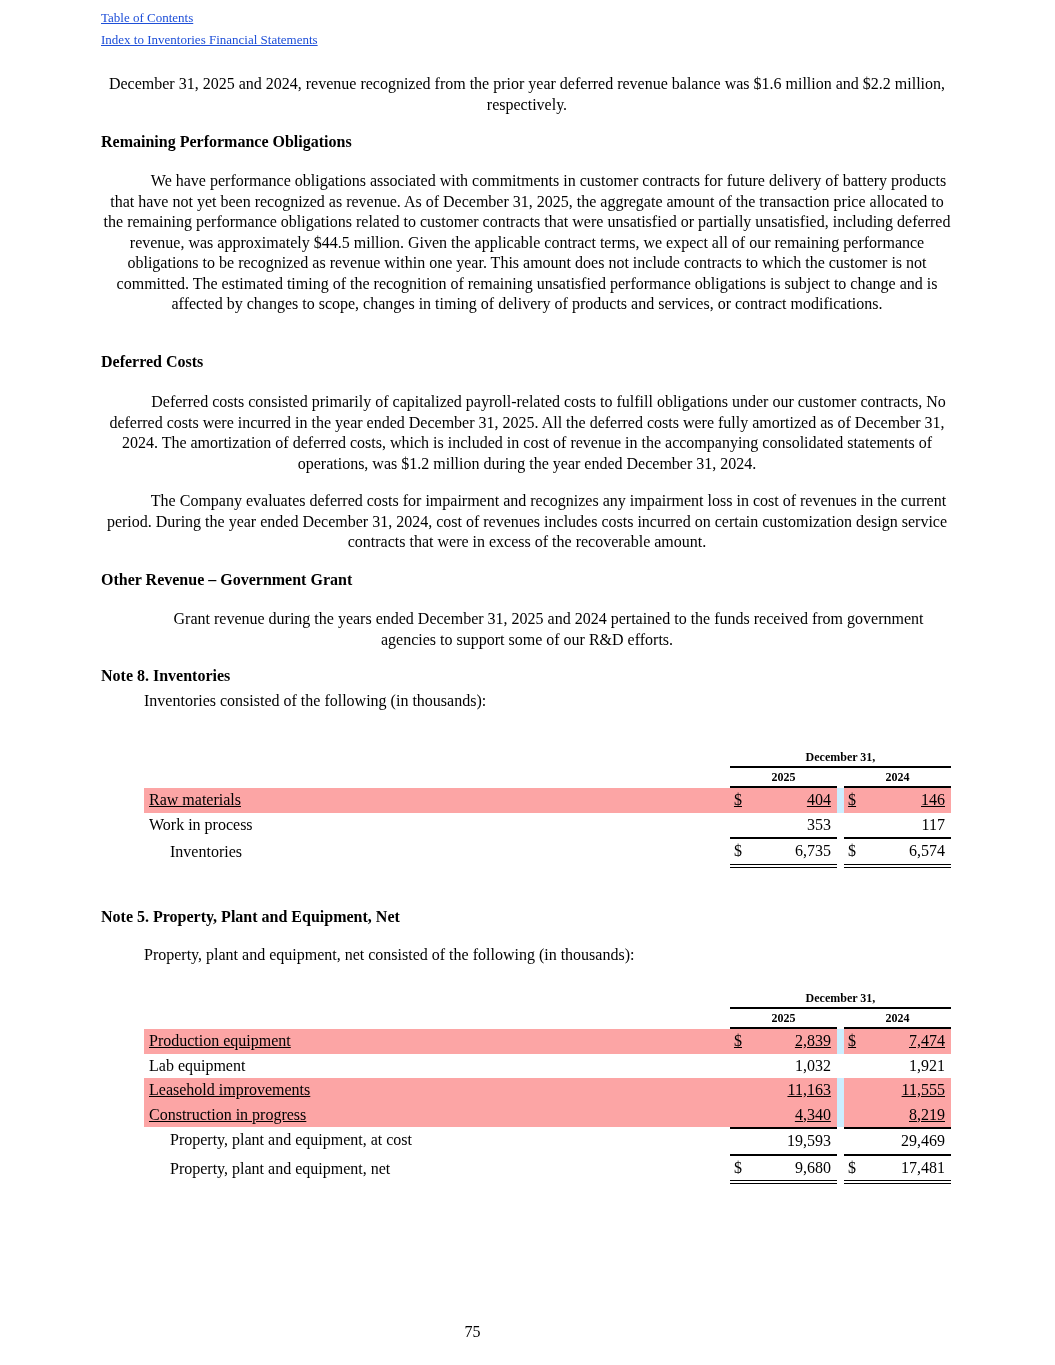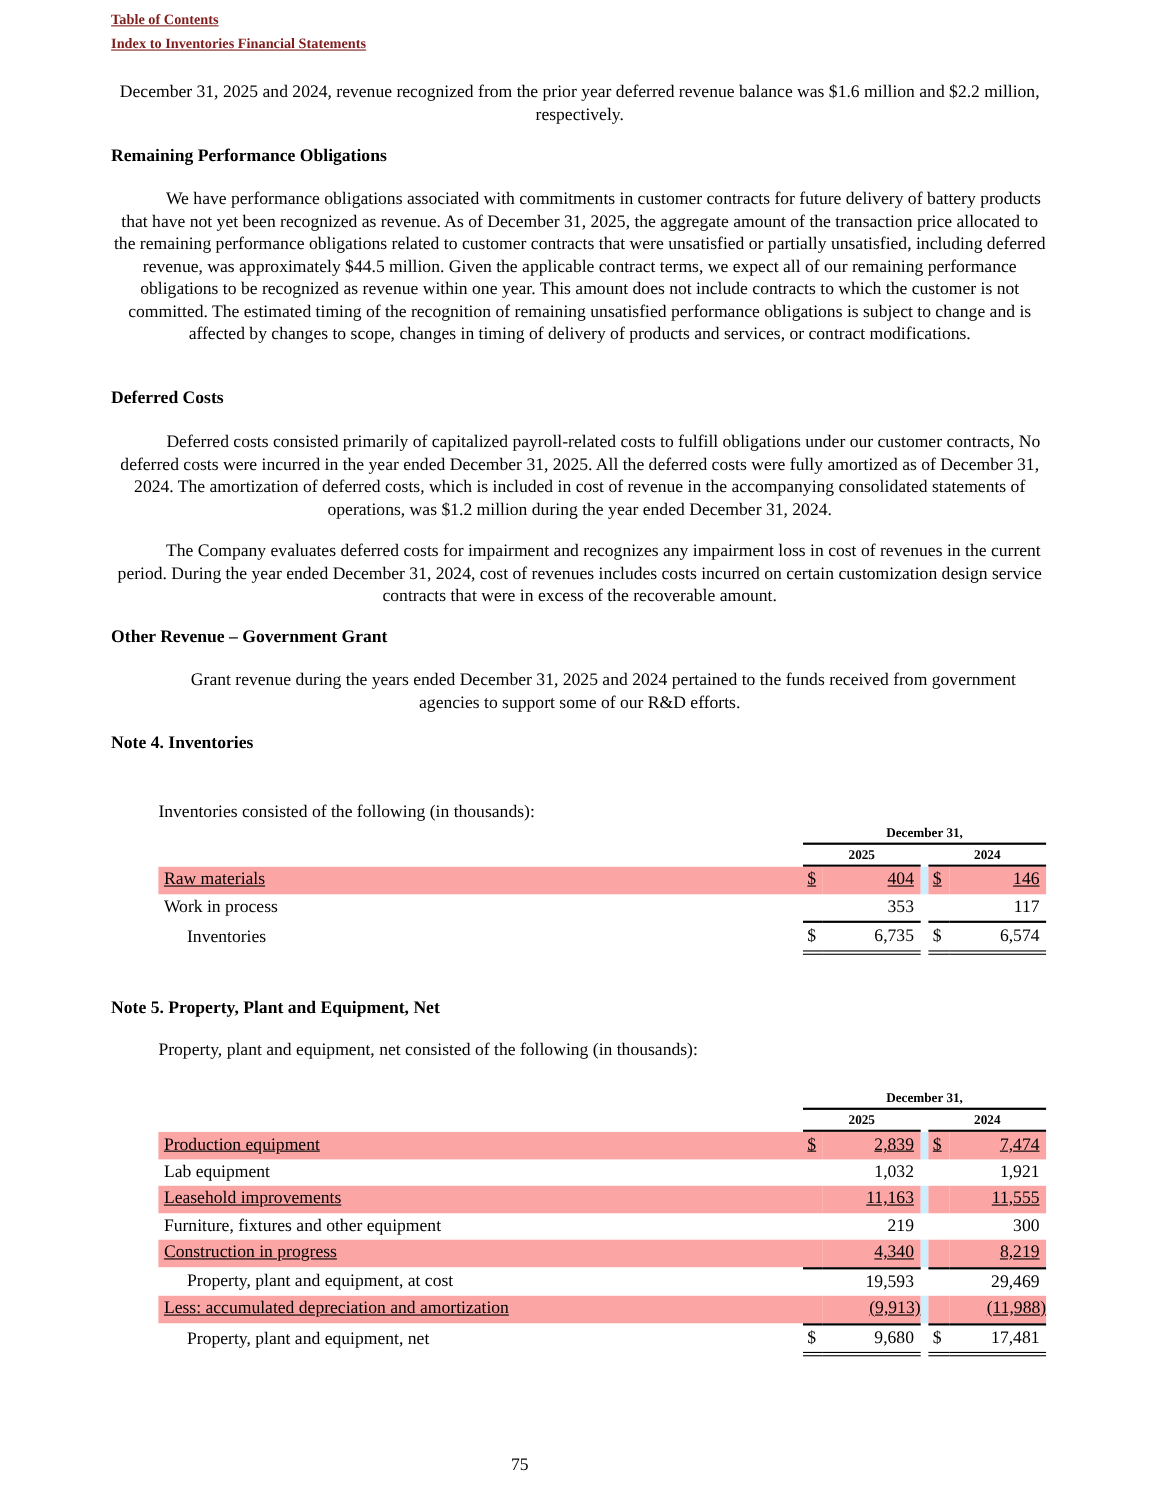--- a/index.html
+++ b/index.html
@@ -1,18 +1,18 @@
 <!DOCTYPE html>
 <html><head>
 <meta charset="utf-8">
 <style>
   html, body { margin: 0; padding: 0; background: #ffffff; }
   body { width: 1055px; height: 1365px; position: relative; overflow: hidden;
          font-family: "Liberation Serif", "DejaVu Serif", serif; color: #000; }
-  .nav-link { position: absolute; left: 101px; font-size: 13px; color: #7f1d1d; text-decoration: underline; cursor: pointer; font-weight: bold; }
+  .nav-link { position: absolute; left: 101px; font-size: 13px; color: #1d4ed8; text-decoration: underline; cursor: pointer; }
   .para { position: absolute; left: 101px; width: 852px; font-size: 16px; line-height: 20.5px; margin: 0; text-align: center; }
   .para.indent { text-indent: 43px; }
   .heading { position: absolute; left: 101px; font-size: 16px; font-weight: bold; margin: 0; }
   .intro { position: absolute; left: 144px; font-size: 16px; margin: 0; }
 
   table.fin { position: absolute; left: 144px; width: 807px; border-collapse: separate; border-spacing: 0; font-size: 16px; }
   table.fin td { padding: 0; height: 24.5px; line-height: 24.5px; white-space: nowrap; }
   table.fin tr.hl td.c { background: #fca5a5; text-decoration: underline; }
   table.fin td.label { padding-left: 5px; }
   table.fin td.label.sub { padding-left: 26px; }
@@ -36,22 +36,22 @@
 <p class="heading" style="top:133px;">Remaining Performance Obligations</p>
 <p class="para indent" style="top:171px;">We have performance obligations associated with commitments in customer contracts for future delivery of battery products that have not yet been recognized as revenue. As of December 31, 2025, the aggregate amount of the transaction price allocated to the remaining performance obligations related to customer contracts that were unsatisfied or partially unsatisfied, including deferred revenue, was approximately $44.5 million. Given the applicable contract terms, we expect all of our remaining performance obligations to be recognized as revenue within one year. This amount does not include contracts to which the customer is not committed. The estimated timing of the recognition of remaining unsatisfied performance obligations is subject to change and is affected by changes to scope, changes in timing of delivery of products and services, or contract modifications.</p>
 
 <p class="heading" style="top:353px;">Deferred Costs</p>
 <p class="para indent" style="top:392px;">Deferred costs consisted primarily of capitalized payroll-related costs to fulfill obligations under our customer contracts, No deferred costs were incurred in the year ended December 31, 2025. All the deferred costs were fully amortized as of December 31, 2024.  The amortization of deferred costs, which is included in cost of revenue in the accompanying consolidated statements of operations, was $1.2 million during the year ended December 31, 2024.</p>
 <p class="para indent" style="top:491px;">The Company evaluates deferred costs for impairment and recognizes any impairment loss in cost of revenues in the current period. During the year ended December 31, 2024, cost of revenues includes costs incurred on certain customization design service contracts that were in excess of the recoverable amount.</p>
 
 <p class="heading" style="top:571px;">Other Revenue – Government Grant</p>
 <p class="para indent" style="top:609px;">Grant revenue during the years ended December 31, 2025 and 2024 pertained to the funds received from government agencies to support some of our R&amp;D efforts.</p>
 
-<p class="heading" style="top:667px;">Note 4.  Inventories</p>
-<p class="intro" style="top:730px;">Inventories consisted of the following (in thousands):</p>
+<p class="heading" style="top:667px;">Note 8.  Inventories</p>
+<p class="intro" style="top:692px;">Inventories consisted of the following (in thousands):</p>
 
 <table class="fin" style="top:748px;">
   <tbody>
       <tr class="hdr">
     <td style="width:570px;"></td>
     <td colspan="5" style="border-bottom:2px solid #000;">December 31,</td>
   </tr>
   <tr class="hdr">
     <td></td>
     <td colspan="2" class="" style="border-bottom:2px solid #000;">2025</td>
@@ -117,52 +117,36 @@
     <td class="val">1,921</td>
   </tr>
   <tr class="hl">
     <td class="c label">Leasehold improvements</td>
     <td class="c dol"></td>
     <td class="c val">11,163</td>
     <td class="gap hlgap"></td>
     <td class="c dol"></td>
     <td class="c val">11,555</td>
   </tr>
-  <tr>
-    <td class="label">Furniture, fixtures and other equipment</td>
-    <td class="dol"></td>
-    <td class="val">219</td>
-    <td class="gap"></td>
-    <td class="dol"></td>
-    <td class="val">300</td>
-  </tr>
   <tr class="hl">
     <td class="c label">Construction in progress</td>
     <td class="c dol"></td>
     <td class="c val">4,340</td>
     <td class="gap hlgap"></td>
     <td class="c dol"></td>
     <td class="c val">8,219</td>
   </tr>
   <tr>
     <td class="label sub">Property, plant and equipment, at cost</td>
     <td class="dol bt"></td>
     <td class="val bt">19,593</td>
     <td class="gap"></td>
     <td class="dol bt"></td>
     <td class="val bt">29,469</td>
   </tr>
-  <tr class="hl">
-    <td class="c label">Less: accumulated depreciation and amortization</td>
-    <td class="c dol"></td>
-    <td class="c val" style="padding-right:0;">(9,913)</td>
-    <td class="gap hlgap"></td>
-    <td class="c dol"></td>
-    <td class="c val" style="padding-right:0;">(11,988)</td>
-  </tr>
   <tr>
     <td class="label sub">Property, plant and equipment, net</td>
     <td class="dol bt bb2">$</td>
     <td class="val bt bb2">9,680</td>
     <td class="gap"></td>
     <td class="dol bt bb2">$</td>
     <td class="val bt bb2">17,481</td>
   </tr>
 </tbody>
   </table>

